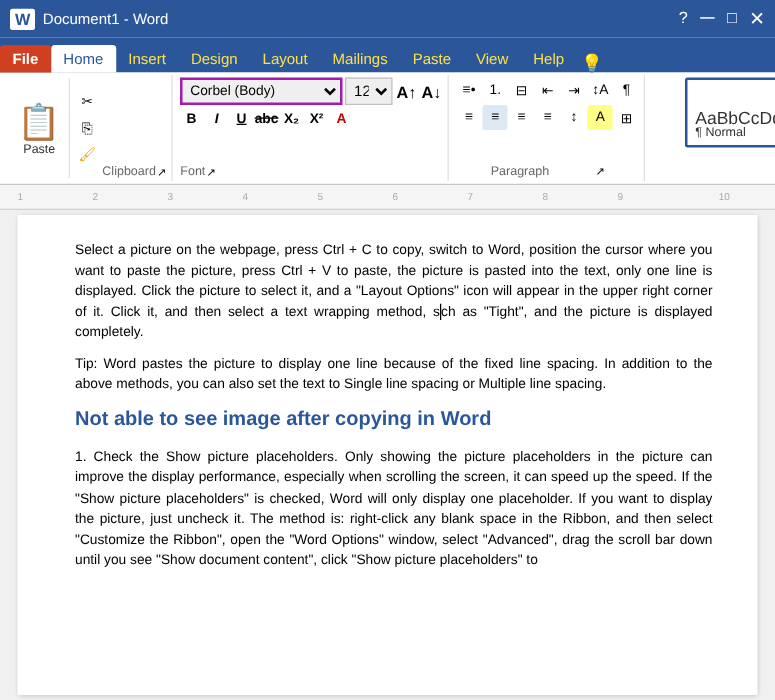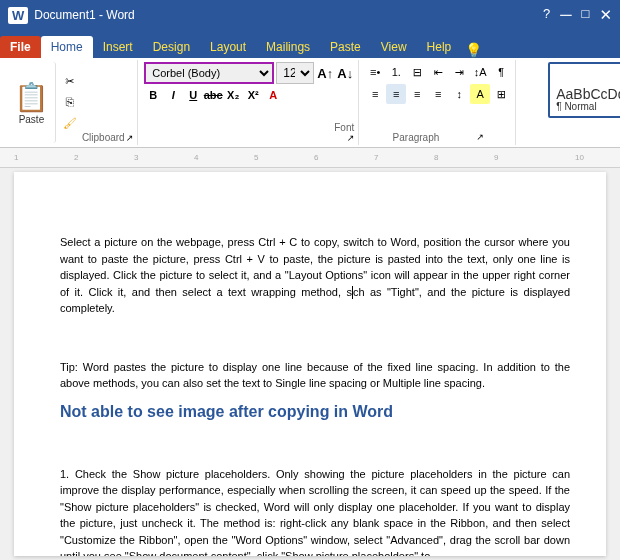--- a/index.html
+++ b/index.html
@@ -172,21 +172,21 @@
       background: white;
       margin: 0 auto;
       padding: 20px 36px 20px 46px;
       box-shadow: 0 1px 4px rgba(0,0,0,0.2);
       font-size: 11px;
       line-height: 1.5;
       color: #000;
       height: 100%;
       overflow: hidden;
     }
-    .page p { margin-bottom: 8px; text-align: justify; font-size: 11px; margin-top: 42px; }
+    .page p { margin-bottom: 8px; text-align: justify; font-size: 11px; }
     .page h2 { color: #2b579a; font-size: 16px; font-weight: bold; margin-bottom: 10px; margin-top: 8px; }
     .cursor { display: inline-block; width: 1px; background: black; height: 13px; animation: blink 1s infinite; vertical-align: middle; }
     @keyframes blink { 0%,100%{opacity:1} 50%{opacity:0} }
   </style>
 </head>
 <body>
 
 <div class="title-bar">
   <div class="title-bar-left">
     <span style="background:#fff;color:#2b579a;font-weight:bold;font-size:13px;padding:1px 4px;border-radius:2px;">W</span>
@@ -244,21 +244,21 @@
     </div>
     <div class="font-row">
       <div class="font-mini-btn" style="font-weight:bold;">B</div>
       <div class="font-mini-btn" style="font-style:italic;">I</div>
       <div class="font-mini-btn" style="text-decoration:underline;">U</div>
       <div class="font-mini-btn" style="text-decoration:line-through;">abc</div>
       <div class="font-mini-btn">X₂</div>
       <div class="font-mini-btn">X²</div>
       <div class="font-mini-btn" style="color:#c00;">A</div>
     </div>
-    <div style="display:flex;align-items:flex-end;justify-content:flex-end;margin-top:auto;flex-direction:column;">
+    <div style="display:flex;align-items:flex-end;justify-content:flex-start;margin-top:auto;">
       <span style="font-size:10px;color:#666;">Font</span>
       <span style="font-size:9px;cursor:pointer;margin-left:1px;">↗</span>
     </div>
   </div>
 
   <div class="para-group">
     <div class="para-row">
       <div class="ribbon-btn-small">≡•</div>
       <div class="ribbon-btn-small">1.</div>
       <div class="ribbon-btn-small">⊟</div>

